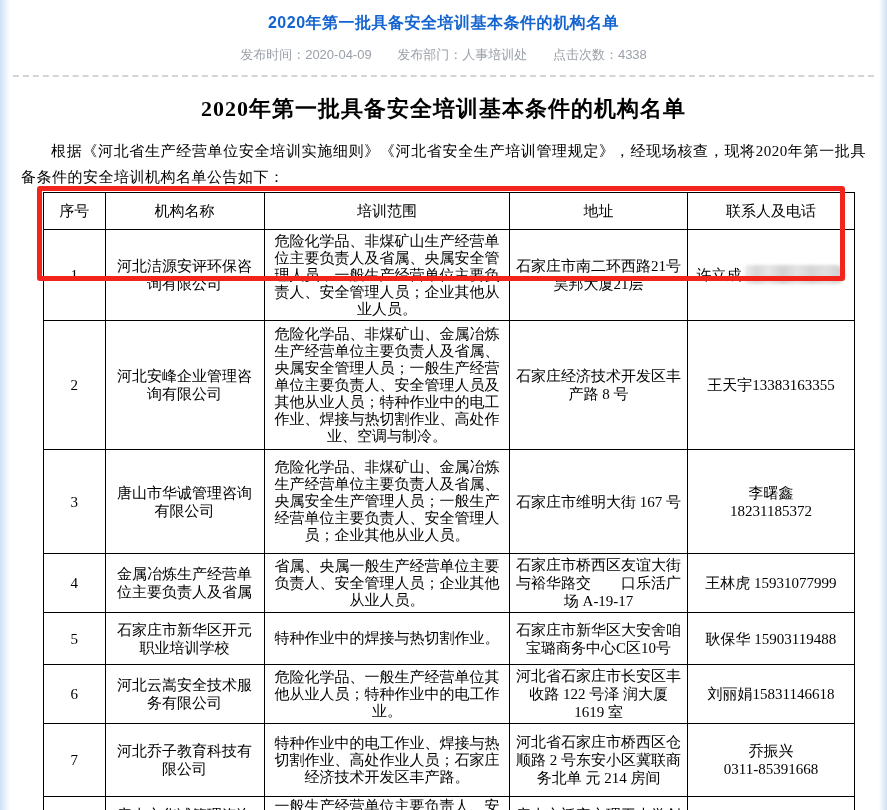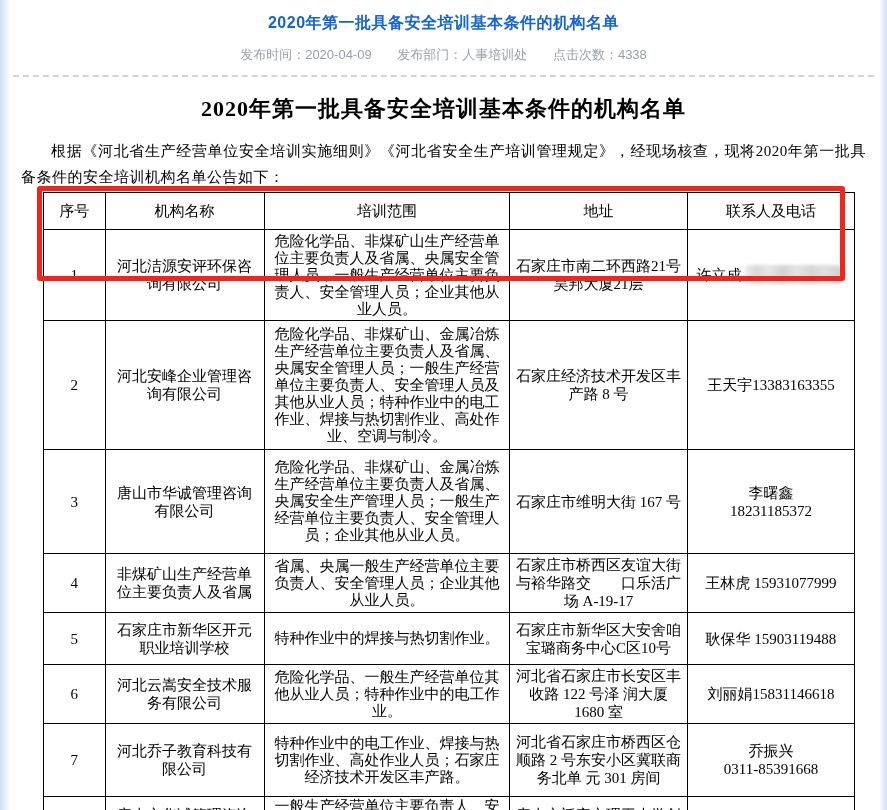--- a/index.html
+++ b/index.html
@@ -140,44 +140,44 @@
         <tr>
     <td class="no">3</td>
     <td class="name">唐山市华诚管理咨询有限公司</td>
     <td class="scope">危险化学品、非煤矿山、金属冶炼生产经营单位主要负责人及省属、央属安全生产管理人员；一般生产经营单位主要负责人、安全管理人员；企业其他从业人员。</td>
     <td class="addr">石家庄市维明大街 167 号</td>
     <td class="contact"><span>李曙鑫
 18231185372</span></td>
   </tr>
         <tr>
     <td class="no">4</td>
-    <td class="name">非煤矿山生产经营单位主要负责人及省属</td>
+    <td class="name">金属冶炼生产经营单位主要负责人及省属</td>
     <td class="scope">省属、央属一般生产经营单位主要负责人、安全管理人员；企业其他从业人员。</td>
     <td class="addr">石家庄市桥西区友谊大街与裕华路交　　口乐活广场 A-19-17</td>
     <td class="contact"><span>王林虎 15931077999</span></td>
   </tr>
         <tr>
     <td class="no">5</td>
     <td class="name">石家庄市新华区开元职业培训学校</td>
     <td class="scope">特种作业中的焊接与热切割作业。</td>
     <td class="addr">石家庄市新华区大安舍咱宝璐商务中心C区10号</td>
     <td class="contact"><span>耿保华 15903119488</span></td>
   </tr>
         <tr>
     <td class="no">6</td>
     <td class="name">河北云嵩安全技术服务有限公司</td>
     <td class="scope">危险化学品、一般生产经营单位其他从业人员；特种作业中的电工作业。</td>
-    <td class="addr">河北省石家庄市长安区丰收路 122 号泽 润大厦 1680 室</td>
+    <td class="addr">河北省石家庄市长安区丰收路 122 号泽 润大厦 1619 室</td>
     <td class="contact"><span>刘丽娟15831146618</span></td>
   </tr>
         <tr>
     <td class="no">7</td>
     <td class="name">河北乔子教育科技有限公司</td>
     <td class="scope">特种作业中的电工作业、焊接与热切割作业、高处作业人员；石家庄经济技术开发区丰产路。</td>
-    <td class="addr">河北省石家庄市桥西区仓顺路 2 号东安小区冀联商务北单 元 301 房间</td>
+    <td class="addr">河北省石家庄市桥西区仓顺路 2 号东安小区冀联商务北单 元 214 房间</td>
     <td class="contact"><span>乔振兴
 0311-85391668</span></td>
   </tr>
         <tr>
     <td class="no">8</td>
     <td class="name">唐山市华诚管理咨询有限公司</td>
     <td class="scope">一般生产经营单位主要负责人、安全管理人员；电工作业；焊接与热切割作业；煤气作业。</td>
     <td class="addr">唐山市迁安市理工大学创业孵化基地</td>
     <td class="contact"><span>李明原13633156868</span></td>
   </tr>

